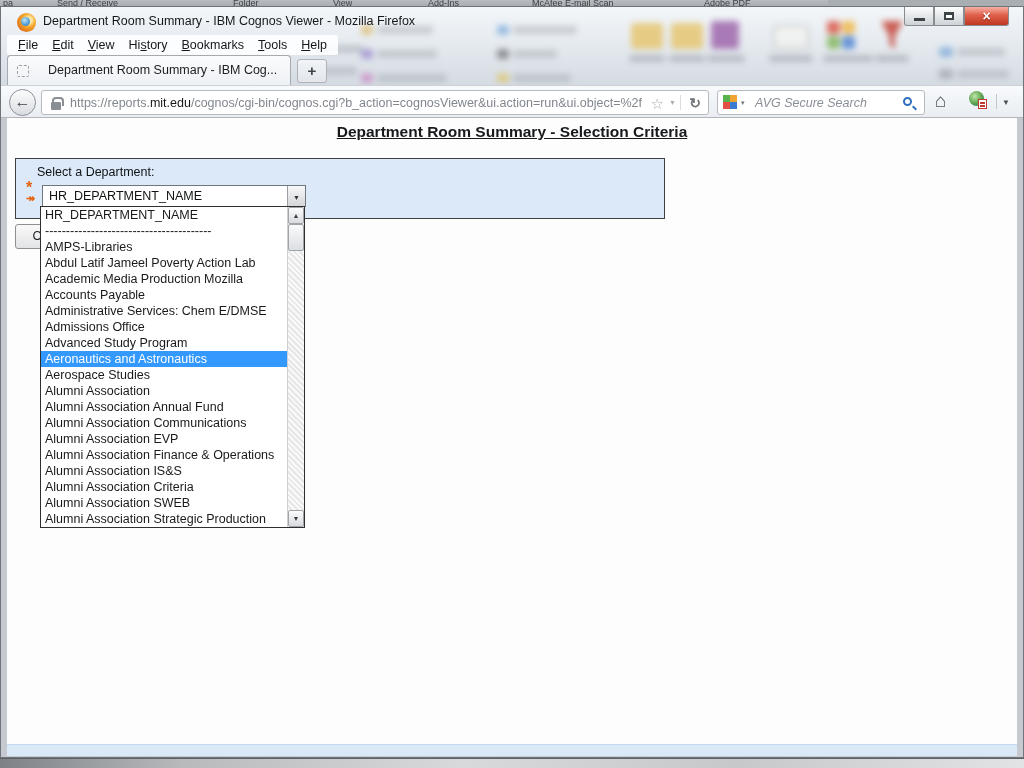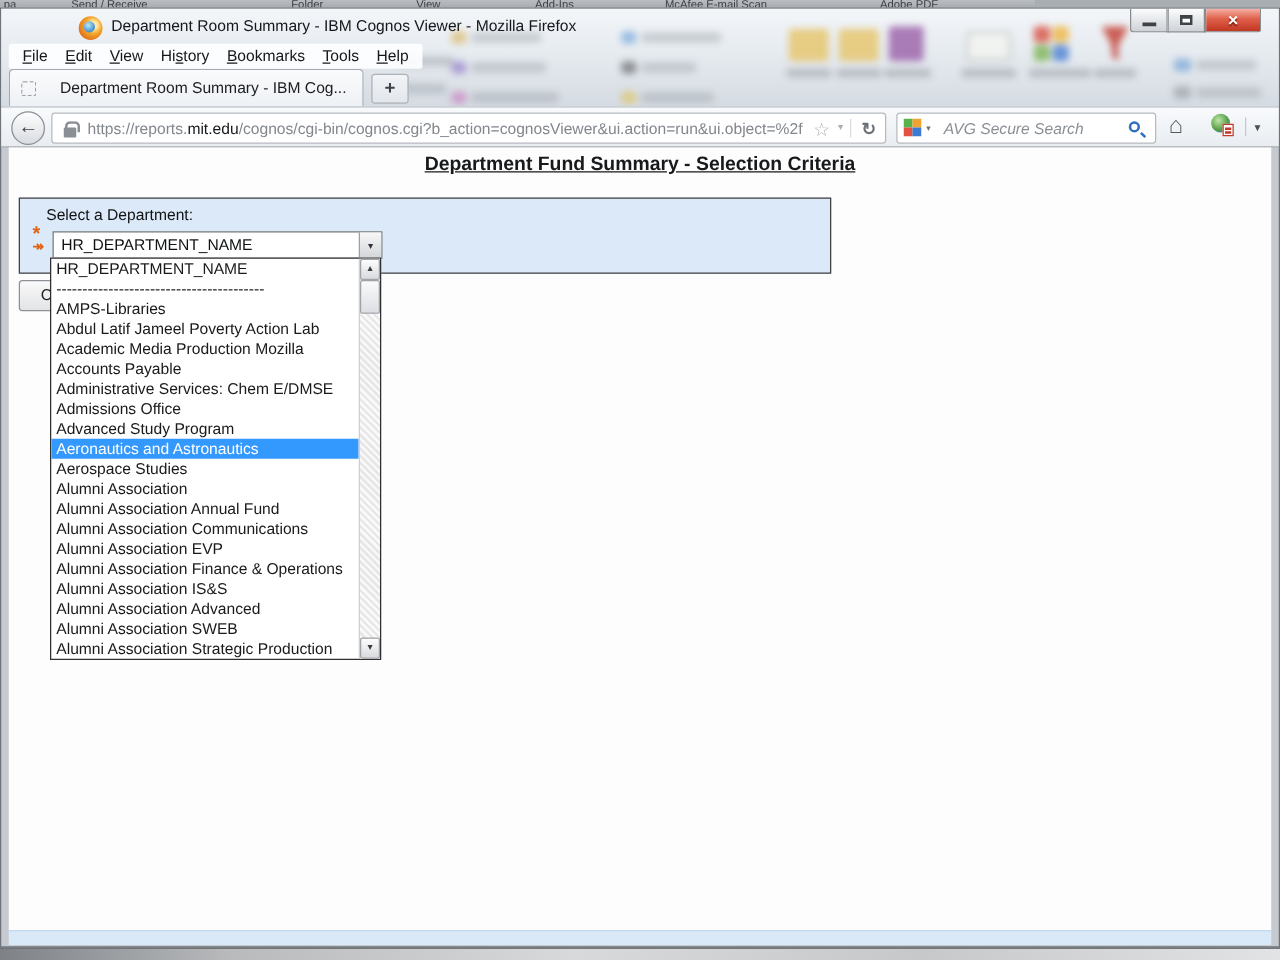--- a/index.html
+++ b/index.html
@@ -23,21 +23,21 @@
   
   .fx-window { position:absolute; top:6px; left:0; width:1024px; height:752px;
     background:#c6cad0; border:1px solid #6f747a; }
 
   
   .glass { position:absolute; top:0; left:0; right:0; height:78px;
     background:linear-gradient(#f3f6f9 0%, #e6ebf0 45%, #d5dbe2 100%); overflow:hidden; }
   .blur-layer { position:absolute; inset:0; filter:blur(3px); opacity:.8; }
   .blob { position:absolute; border-radius:3px; }
 
-  .titlebar { position:absolute; top:0; left:0; right:0; height:28px;margin-left:46px; }
+  .titlebar { position:absolute; top:0; left:0; right:0; height:28px; }
   .fx-logo { position:absolute; left:16px; top:6px; width:19px; height:19px; border-radius:50%;
     background:radial-gradient(circle at 62% 38%, #ffe9a8 0 18%, #f4a82c 40%, #e0701a 75%, #c2570e 100%); }
   .fx-logo .globe { position:absolute; left:4px; top:4px; width:9px; height:9px; border-radius:50%;
     background:radial-gradient(circle at 40% 35%, #bfe6f7, #4e9bd6 60%, #2d6cab); }
   .win-title { position:absolute; left:42px; top:7px; font-size:12.5px; color:#15181b; white-space:nowrap; }
   .win-controls { position:absolute; right:14px; top:0; height:19px; display:flex; }
   .win-btn { width:30px; height:19px; border:1px solid #878c91; border-top:none;
     background:linear-gradient(#fdfdfd,#e7e9ec 45%,#ced2d7); position:relative; }
   .win-btn.min { border-radius:0 0 0 3px; }
   .win-btn.close { width:45px; border-radius:0 0 3px 0;
@@ -249,21 +249,21 @@
       <div class="addon-globe"></div>
       <div class="addon-doc">
           <i></i>
         </div>
     </div>
     <div class="nav-sep"></div>
     <div class="overflow-caret">▼</div>
   </div>
 
   <div class="content">
-    <div class="page-title">Department Fund Summary - Selection Criteria</div>
+    <div class="page-title">Department Room Summary - Selection Criteria</div>
 
     <div class="prompt-box">
       <div class="prompt-label">Select a Department:</div>
       <div class="req-marker">
         <span class="req-star">*</span>
         <span class="req-arrow">↠</span>
       </div>
       <div class="select-ctl">
         <div class="select-value">HR_DEPARTMENT_NAME</div>
         <div class="select-btn"><span>▼</span></div>
@@ -284,21 +284,21 @@
           <div class="lb-row">Admissions Office</div>
           <div class="lb-row">Advanced Study Program</div>
           <div class="lb-row sel">Aeronautics and Astronautics</div>
           <div class="lb-row">Aerospace Studies</div>
           <div class="lb-row">Alumni Association</div>
           <div class="lb-row">Alumni Association Annual Fund</div>
           <div class="lb-row">Alumni Association Communications</div>
           <div class="lb-row">Alumni Association EVP</div>
           <div class="lb-row">Alumni Association Finance &amp; Operations</div>
           <div class="lb-row">Alumni Association IS&amp;S</div>
-          <div class="lb-row">Alumni Association Advanced</div>
+          <div class="lb-row">Alumni Association Criteria</div>
           <div class="lb-row">Alumni Association SWEB</div>
           <div class="lb-row">Alumni Association Strategic Production</div>
         </div>
       <div class="lb-scrollbar">
         <div class="sb-btn sb-up">▲</div>
         <div class="sb-thumb"></div>
         <div class="sb-btn sb-down">▼</div>
       </div>
     </div>
   </div>

